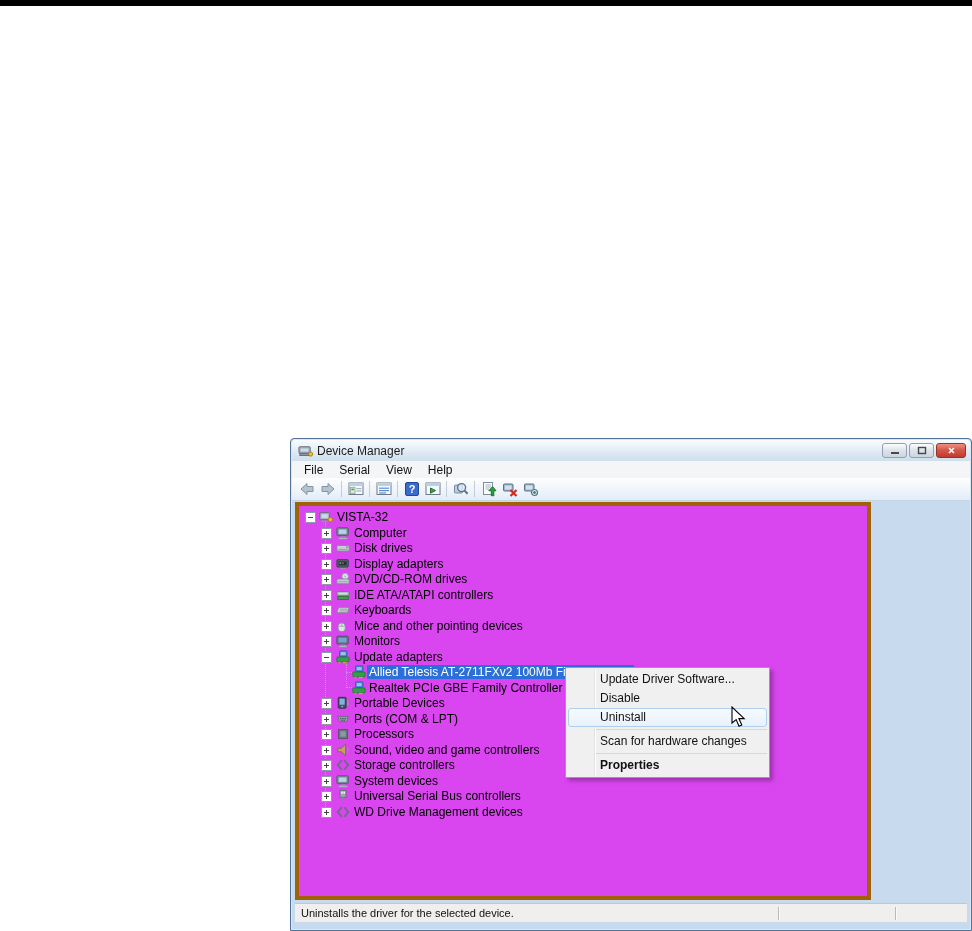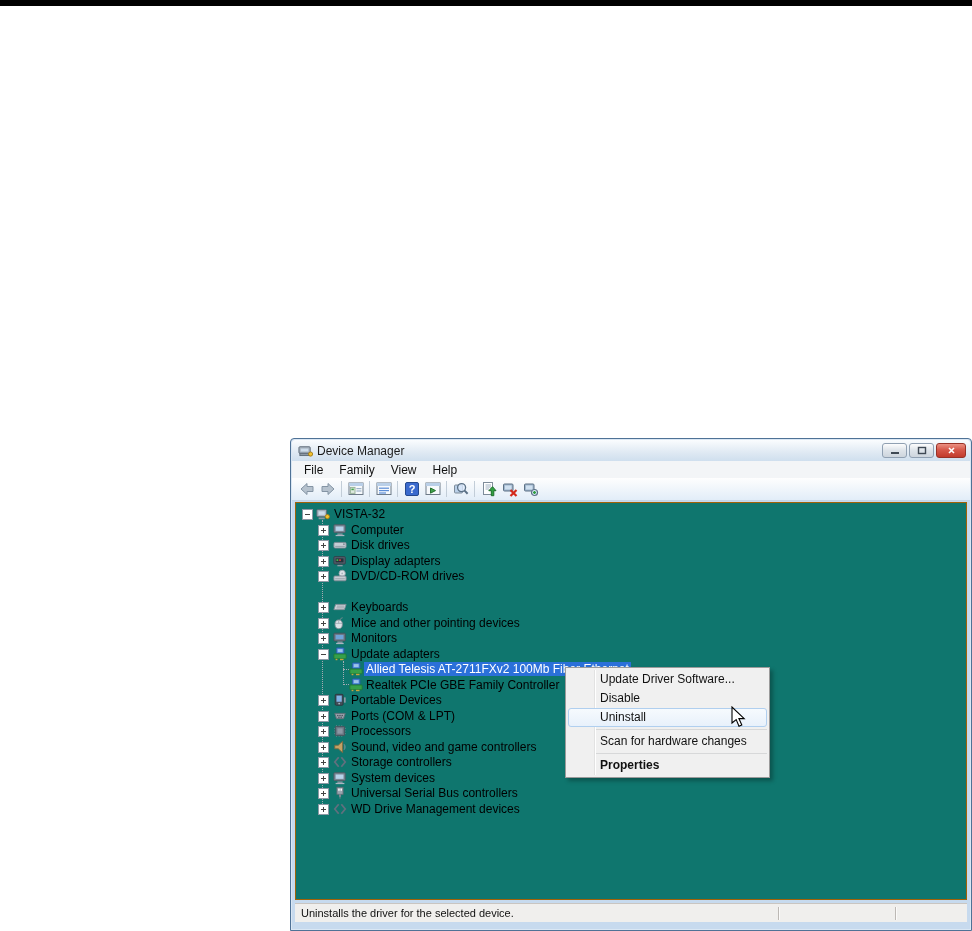--- a/index.html
+++ b/index.html
@@ -24,22 +24,22 @@
   .menu-item{padding:1px 8px;cursor:default;}
   .menu-item:first-child{margin-left:4px;}
   .toolbar{position:absolute;left:1px;top:39px;right:1px;height:23px;
     background:linear-gradient(#fefefe,#eaf2fa 60%,#dcе9f6);
     background:linear-gradient(#fefefe,#e2edf8);border-bottom:1px solid #c5d6e8;
     display:flex;align-items:center;padding-left:4px;box-sizing:border-box;}
   .tb-btn{width:21px;height:20px;border:0;background:transparent;padding:0;
     display:flex;align-items:center;justify-content:center;}
   .tb-sep{width:1px;height:16px;background:#c2cdd8;margin:0 3px;}
   
-  .treepane{position:absolute;left:4px;top:63px;width:672px;height:398px;background:#0f766e;
-    border:1px solid #a16207;box-sizing:border-box;overflow:hidden;}
+  .treepane{position:absolute;left:4px;top:63px;width:576px;height:398px;background:#d946ef;
+    border:4px solid #a16207;box-sizing:border-box;overflow:hidden;}
   .tree-row{position:absolute;left:0;right:0;height:16px;font-size:12px;color:#000;}
   .expand-box{position:absolute;width:9px;height:9px;top:3px;border:1px solid #8d99a5;background:#fff;}
   .expand-box .h{position:absolute;left:2px;top:4px;width:5px;height:1px;background:#444;}
   .expand-box .v{position:absolute;left:4px;top:2px;width:1px;height:5px;background:#444;}
   .dev-icon{position:absolute;top:1px;width:14px;height:14px;}
   .row-label{position:absolute;top:1px;white-space:nowrap;line-height:14px;padding:0 2px;}
   .row-label.sel{background:#2b70d9;color:#fff;}
   .spine{position:absolute;width:0;border-left:1px dotted #a4abb2;}
   .hstub{position:absolute;height:0;border-top:1px dotted #a4abb2;}
   
@@ -88,21 +88,21 @@
       <button class="wbtn close">
           <svg width="9" height="9">
             <path d="M2 2 L7 7 M7 2 L2 7" stroke="#fff" stroke-width="1.6"></path>
           </svg>
         </button>
     </span>
   </div>
 
   <div class="menubar">
     <span class="menu-item">File</span>
-    <span class="menu-item">Family</span>
+    <span class="menu-item">Serial</span>
     <span class="menu-item">View</span>
     <span class="menu-item">Help</span>
   </div>
 
   <div class="toolbar" id="toolbar">
       <button class="tb-btn">
         <span style="display: flex;">
           <svg width="16" height="16" viewBox="0 0 16 16">
             <path d="M14 5.5 L8 5.5 L8 2.5 L2 8 L8 13.5 L8 10.5 L14 10.5 Z" fill="#b6c2ce" stroke="#8494a4"></path>
           </svg>
@@ -260,20 +260,32 @@
           <i class="h"></i>
           <i class="v"></i>
         </span>
         <span class="dev-icon" style="left: 37px;"><svg width="14" height="14" viewBox="0 0 16 16">
             <circle cx="10.5" cy="5" r="3.6" fill="#dde2e7" stroke="#99a3ad"></circle>
             <circle cx="10.5" cy="5" r="1" fill="#aab4be"></circle>
             <rect x="1" y="8" width="14" height="5.5" rx="1.2" fill="#c6cdd4" stroke="#7e8892"></rect>
             <rect x="2.5" y="10.6" width="11" height="1.1" fill="#98a2ac"></rect>
           </svg></span>
         <span class="row-label" style="left: 53px;">DVD/CD-ROM drives</span>
+      </div>
+      <div class="tree-row" style="top: 80.5px;">
+        <span class="expand-box" style="left: 22px;">
+          <i class="h"></i>
+          <i class="v"></i>
+        </span>
+        <span class="dev-icon" style="left: 37px;"><svg width="14" height="14" viewBox="0 0 16 16">
+            <rect x="1" y="4" width="14" height="5" rx="1" fill="#aab3bb" stroke="#6e7882"></rect>
+            <rect x="2" y="9.5" width="12" height="3.5" fill="#3fa24a" stroke="#24702e"></rect>
+            <rect x="3" y="5.4" width="10" height="2" fill="#d6dce2"></rect>
+          </svg></span>
+        <span class="row-label" style="left: 53px;">IDE ATA/ATAPI controllers</span>
       </div>
       <div class="tree-row" style="top: 96px;">
         <span class="expand-box" style="left: 22px;">
           <i class="h"></i>
           <i class="v"></i>
         </span>
         <span class="dev-icon" style="left: 37px;"><svg width="14" height="14" viewBox="0 0 16 16">
             <path d="M3 5 L15 5 L13 11 L1 11 Z" fill="#ccd2d8" stroke="#828c96"></path>
             <path d="M4.5 7 L13 7 M4 9 L12.6 9" stroke="#8a949e" stroke-width="0.9"></path>
           </svg></span>

